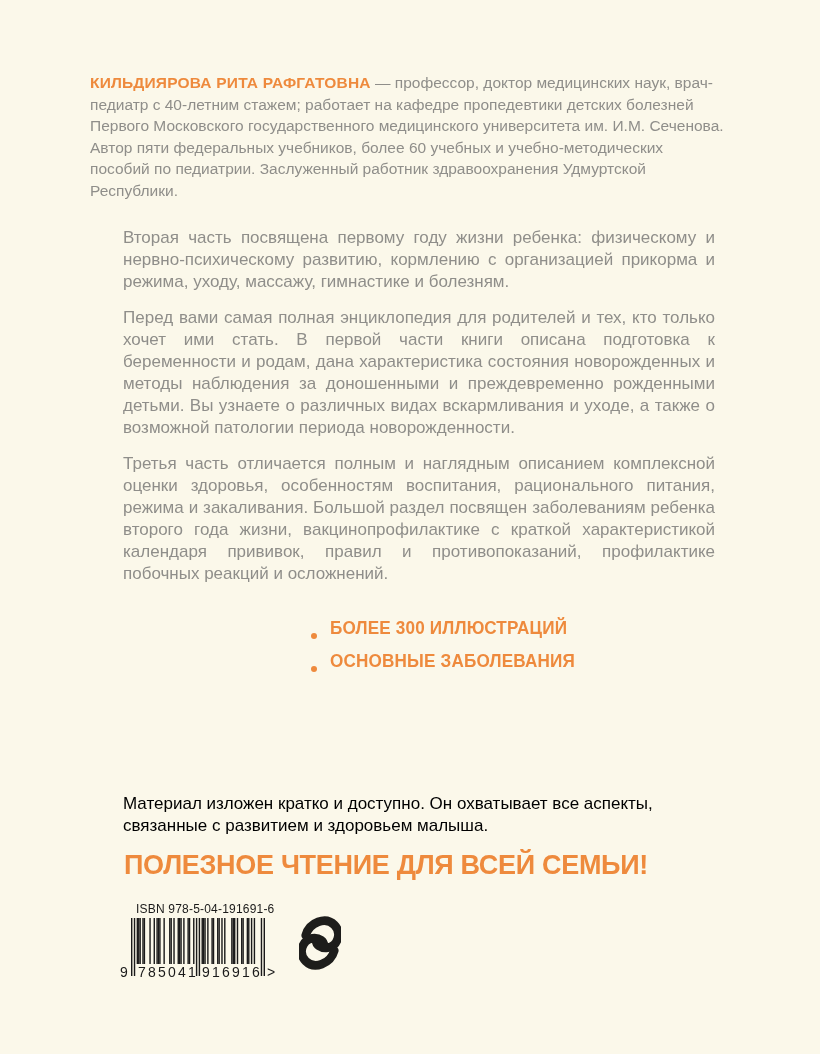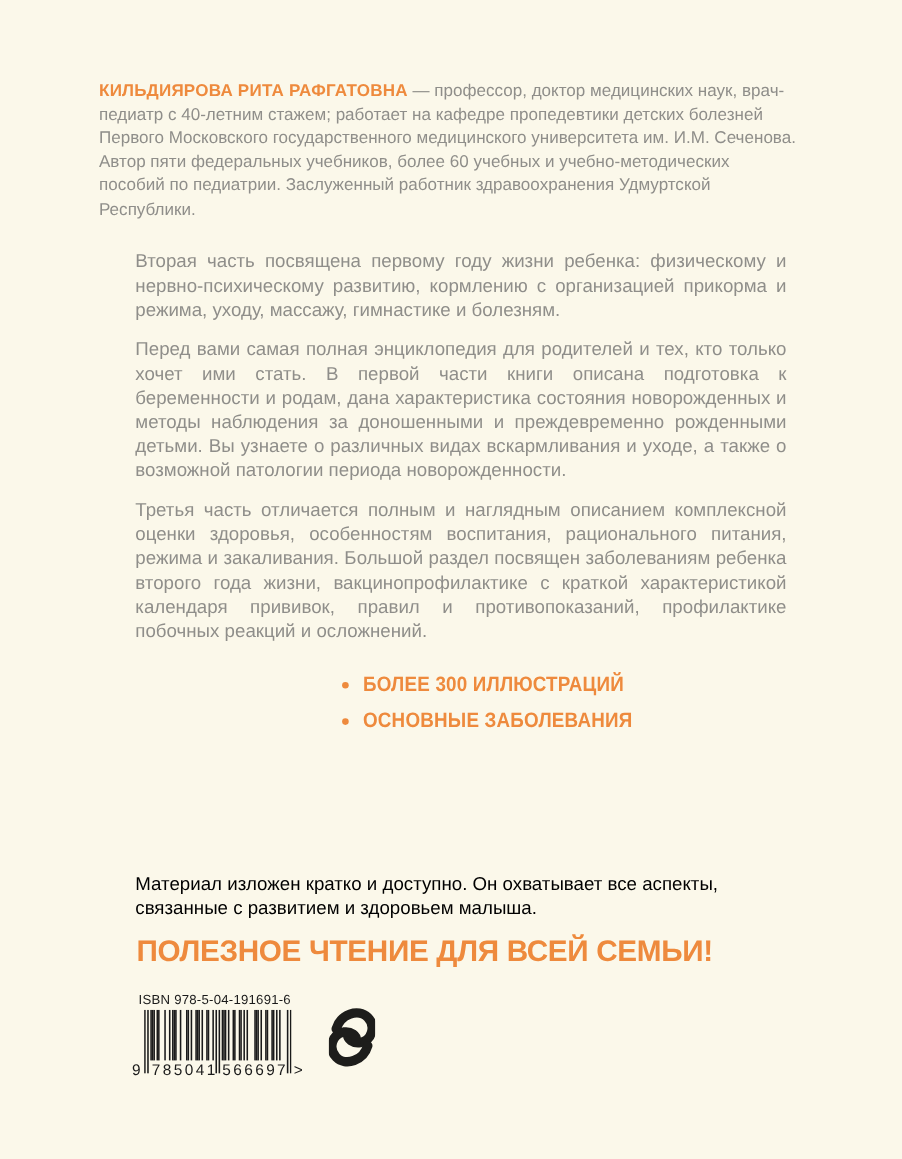--- a/index.html
+++ b/index.html
@@ -25,21 +25,21 @@
     text-align:justify;
   }
   .description p{margin:0 0 14px 0;}
 
   
   .features{
     position:absolute;left:311px;top:606px;width:420px;
     list-style:none;margin:0;padding:0;
   }
   .features li{
-    display:flex;align-items:center;height:33px;
+    display:flex;align-items:flex-end;height:33px;
   }
   .bullet-dot{
     width:6px;height:6px;border-radius:50%;background:#ee8a3d;
     margin-right:13px;flex:0 0 auto;
   }
   .feature-text{
     color:#ee8a3d;font-weight:bold;font-size:19px;letter-spacing:.2px;
     transform:scaleX(.9);transform-origin:left center;white-space:nowrap;
   }
 
@@ -55,21 +55,21 @@
     color:#ee8a3d;font-weight:bold;font-size:27px;letter-spacing:-0.3px;
     white-space:nowrap;
   }
 
   
   .barcode-block{
     position:absolute;left:118px;top:902px;width:160px;height:90px;
     color:#1a1a1a;
   }
   .isbn-label{
-    position:absolute;left:8px;top:0;width:134px;text-align:center;
+    position:absolute;left:18px;top:0;width:134px;text-align:center;
     font-size:12px;letter-spacing:.2px;white-space:nowrap;
   }
   .bars-wrap{position:absolute;left:13px;top:16px;width:134px;height:58px;}
   .bars-wrap svg{display:block;}
   .barcode-digits{position:absolute;left:0;top:62px;width:160px;height:18px;font-size:14px;}
   .bd{position:absolute;top:0;white-space:nowrap;}
   .bd-first{left:2px;}
   .bd-g1{left:20px;width:56px;letter-spacing:2.2px;}
   .bd-g2{left:84px;width:56px;letter-spacing:2.2px;}
   .bd-last{left:149px;}
@@ -156,21 +156,21 @@
           <rect x="83" y="0" width="1" height="46" fill="#1a1a1a"></rect>
           <rect x="85" y="0" width="1" height="46" fill="#1a1a1a"></rect>
           <rect x="87" y="0" width="1" height="46" fill="#1a1a1a"></rect>
           <rect x="92" y="0" width="1" height="58" fill="#1a1a1a"></rect>
           <rect x="94" y="0" width="1" height="58" fill="#1a1a1a"></rect>
         </svg>
     </div>
     <div class="barcode-digits">
       <span class="bd bd-first">9</span>
       <span class="bd bd-g1">785041</span>
-      <span class="bd bd-g2">566697</span>
+      <span class="bd bd-g2">916916</span>
       <span class="bd bd-last">&gt;</span>
     </div>
   </div>
 
   <div class="publisher-logo">
     <svg width="42" height="62" viewBox="0 0 44 62" aria-hidden="true">
       <g fill="none" stroke="#1d1d1b" stroke-width="9" stroke-linecap="round">
         <path d="M7,23 C11,9 28,3 37,12 C45,20 41,34 30,36 C23,37 17,33 18,27"></path>
         <path d="M37,39 C33,53 16,59 7,50 C-1,42 3,28 14,26 C21,25 27,29 26,35"></path>
       </g>

